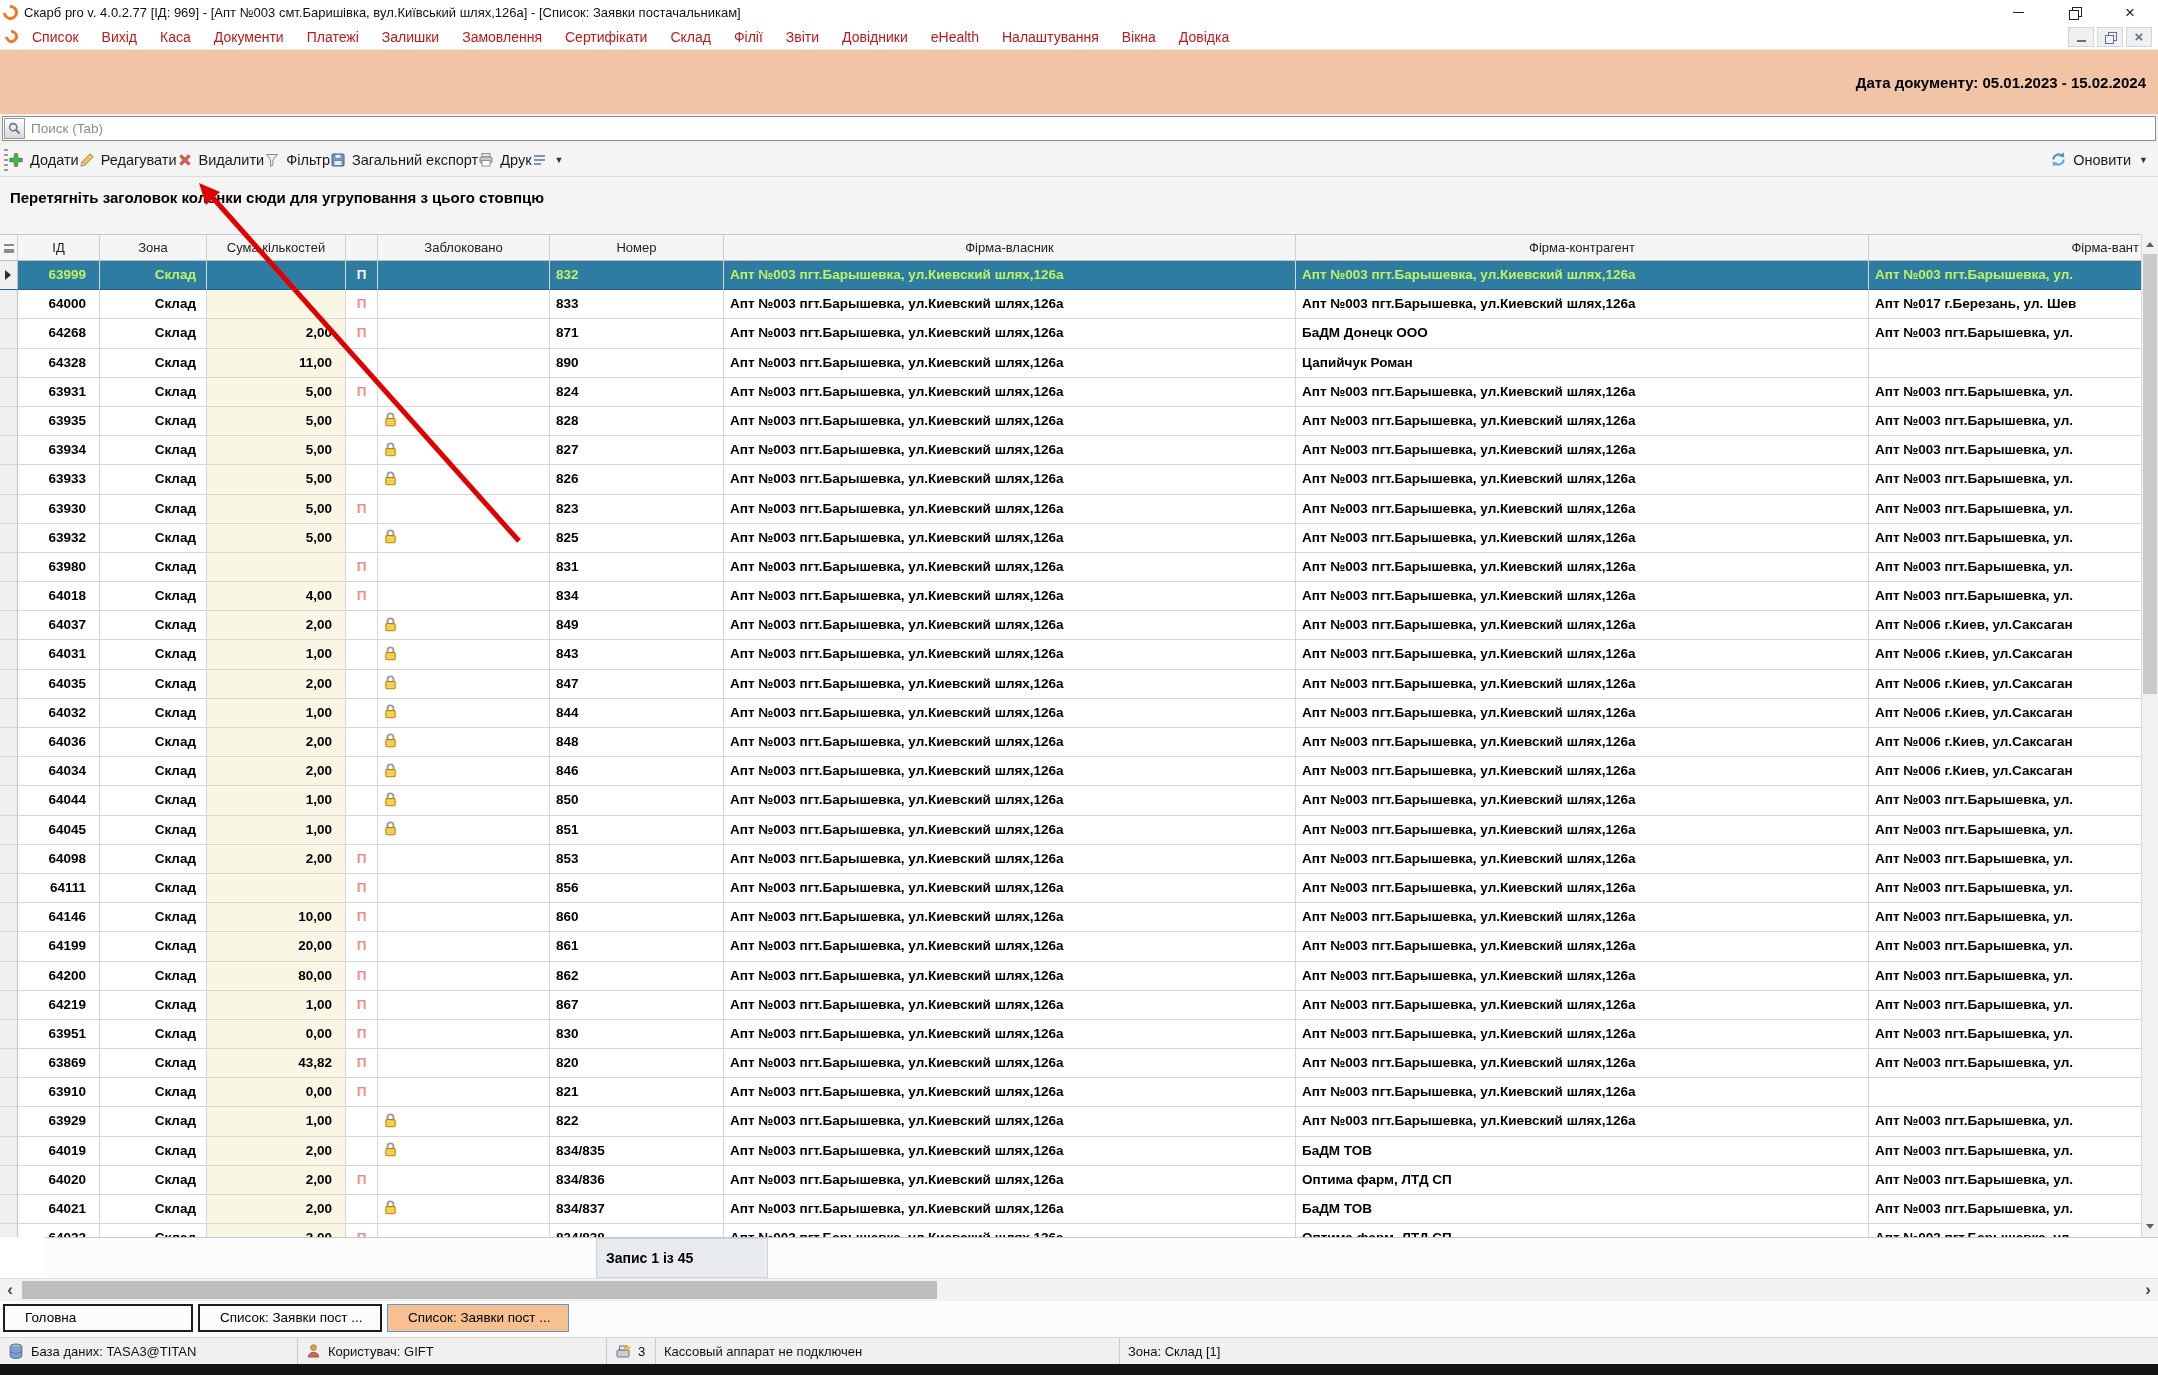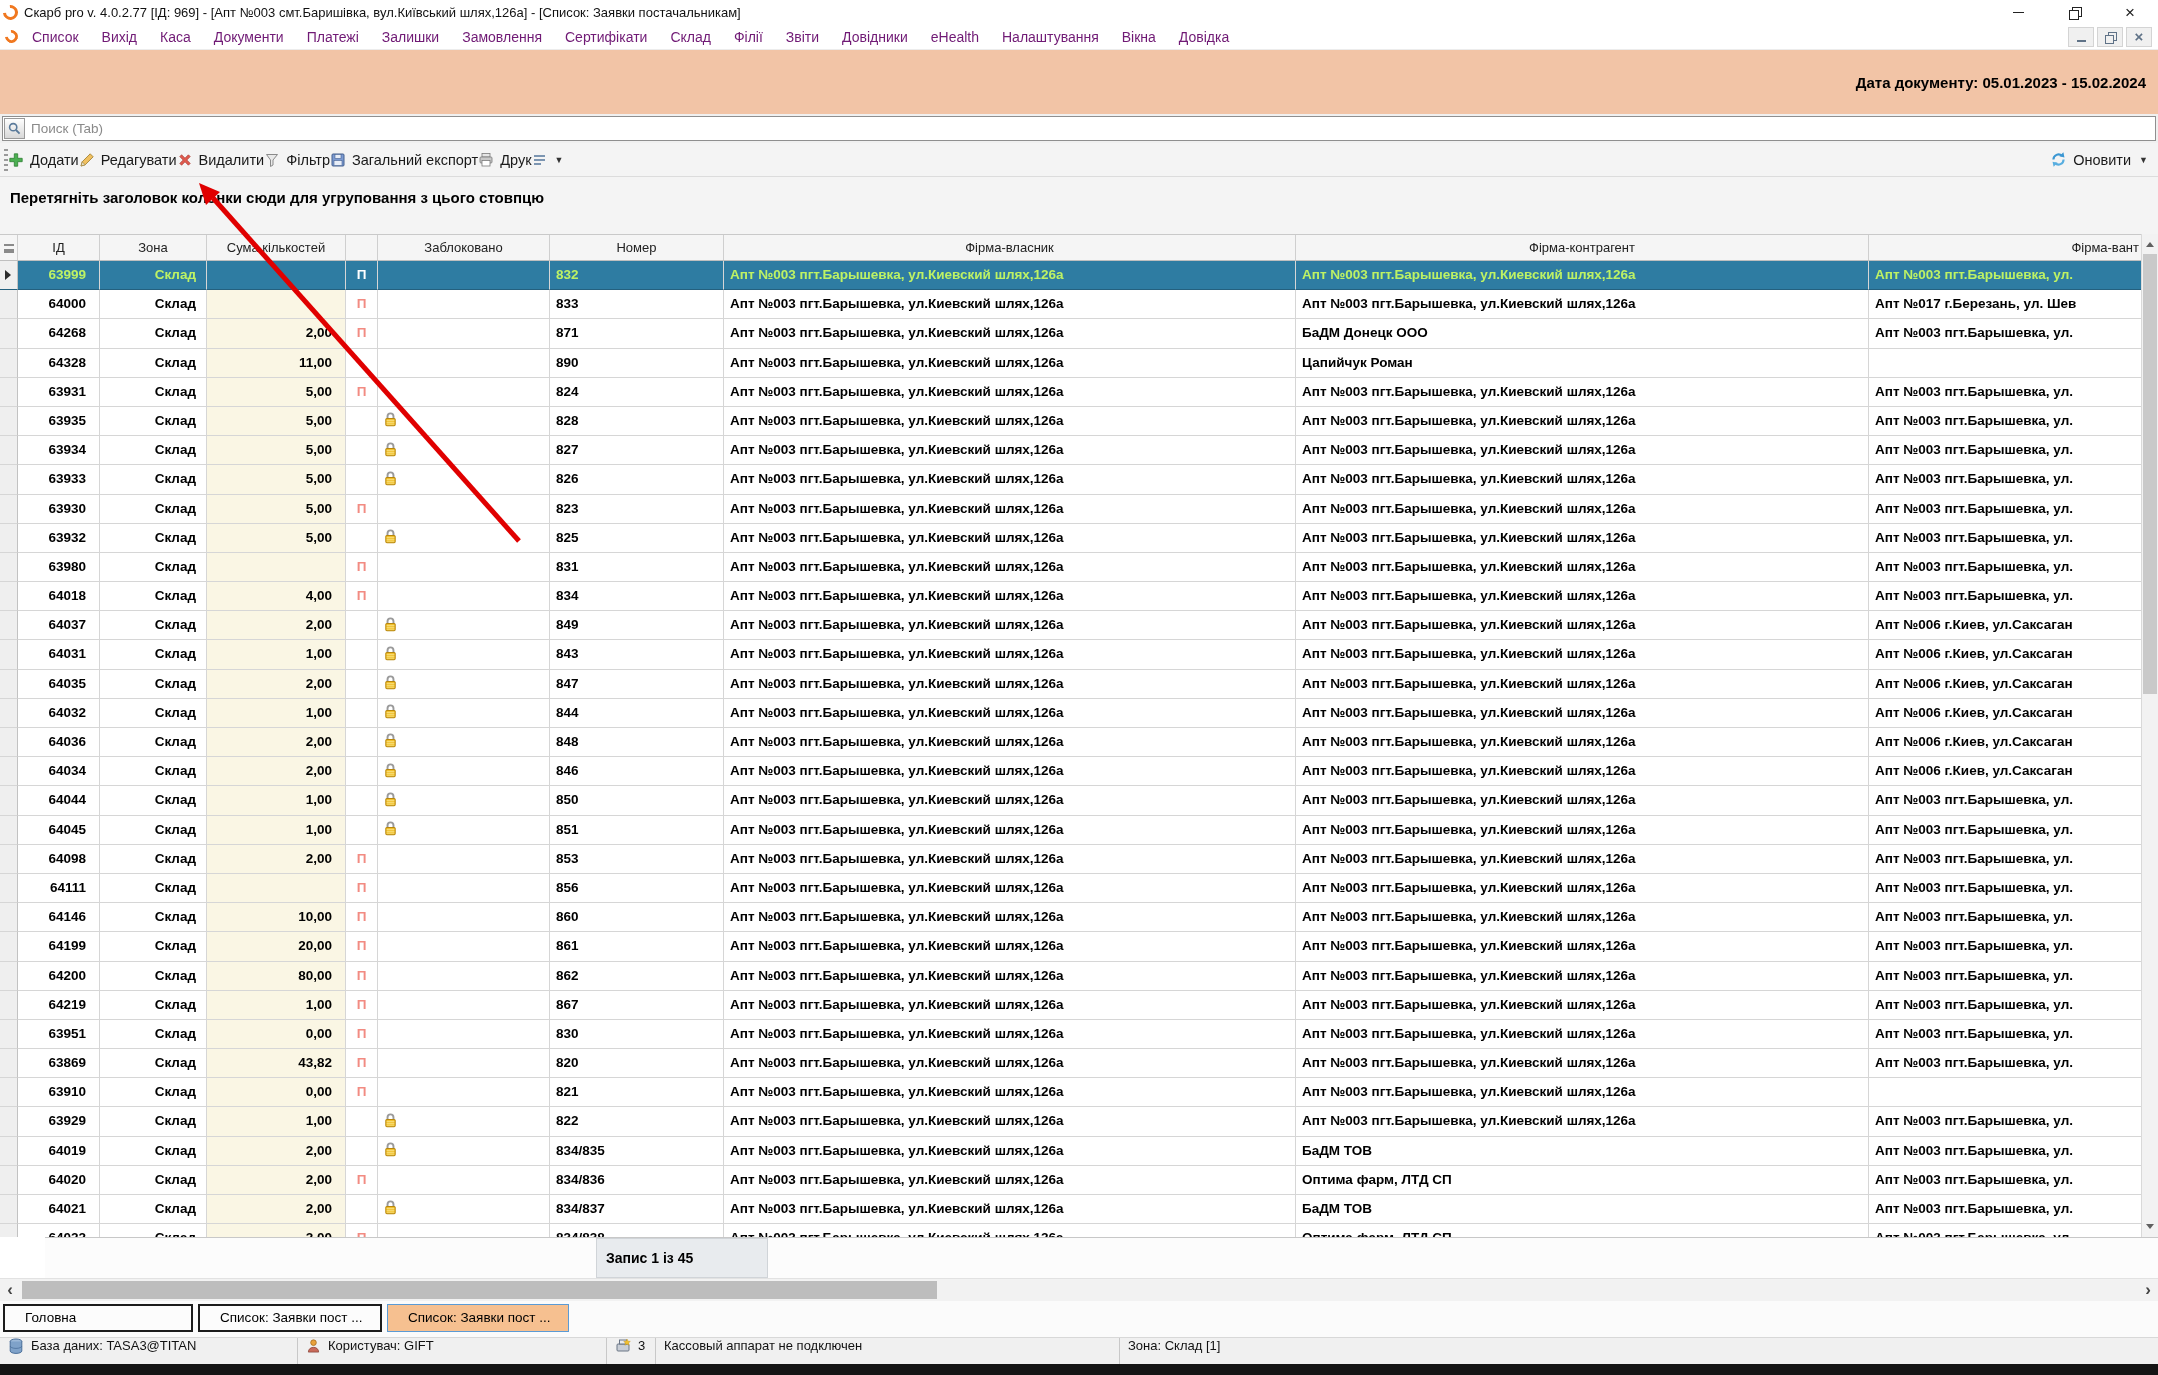--- a/index.html
+++ b/index.html
@@ -15,21 +15,21 @@
   .titlebar .ttl { white-space:nowrap; }
   .titlebar .spacer, .menubar .spacer, .toolbar .spacer { flex:1; }
   .wbtn { width:56px; height:24px; display:flex; align-items:center; justify-content:center; }
   .min-glyph { width:11px; height:0; border-top:1px solid #222; display:block; }
   .restore-glyph { position:relative; width:11px; height:11px; display:block; }
   .restore-glyph:before { content:""; position:absolute; left:3px; top:0; width:8px; height:8px; border:1px solid #222; background:#fff; }
   .restore-glyph:after { content:""; position:absolute; left:0; top:3px; width:8px; height:8px; border:1px solid #222; background:#fff; }
   .close-glyph { font-size:17px; line-height:11px; color:#222; font-weight:400; }
   
   .menubar { height:26px; flex:none; display:flex; align-items:center; background:#fff; border-bottom:1px solid #ececec; padding-left:5px; font-size:14px; }
-  .menu-items { display:flex; align-items:flex-start; gap:23px; margin-left:8px; white-space:nowrap; color:#701a75; }
+  .menu-items { display:flex; align-items:flex-start; gap:23px; margin-left:8px; white-space:nowrap; color:#b91c1c; }
   .menu-item { cursor:default; }
   .mdi-btns { display:flex; gap:3px; margin-right:6px; }
   .mdi-btn { width:26px; height:20px; background:#f0f0f0; border:1px solid #d4d4d4; display:flex; align-items:center; justify-content:center; color:#5f7287; }
   .mdi-min { width:9px; height:0; border-top:2px solid #5f7287; margin-top:8px; }
   .mdi-restore { position:relative; width:10px; height:10px; }
   .mdi-restore:before{content:"";position:absolute;left:3px;top:0;width:7px;height:7px;border:1.5px solid #5f7287;}
   .mdi-restore:after{content:"";position:absolute;left:0;top:3px;width:7px;height:7px;border:1.5px solid #5f7287;background:#f0f0f0;}
   .mdi-close { font-size:15px; font-weight:bold; line-height:10px; }
   
   .band { height:64px; flex:none; background:#F2C4A6; display:flex; align-items:center; padding:0 12px 0 8px; }
@@ -90,21 +90,21 @@
   .hs-left,.hs-right { position:absolute; top:0; width:20px; height:100%; display:flex; align-items:center; justify-content:center; font-size:17px; font-weight:bold; color:#444; }
   .hs-left{left:0}.hs-right{right:0}
   .hs-thumb { position:absolute; left:22px; top:2px; width:915px; height:18px; background:#bdbdbd; }
   
   .tabsrow { height:36px; flex:none; background:#fbfbfb; display:flex; align-items:flex-start; gap:5px; padding:3px 0 0 3px; }
   .tab { height:28px; line-height:23px; font-size:13.5px; padding-left:20px; background:#fcfcfc; border:2px solid #1c1c1c; overflow:hidden; white-space:nowrap; color:#000; }
   .tab.active { background:#F6C090; border:1px solid #5b9bd5; line-height:25px; }
   .tab-1{width:190px}.tab-2{width:184px}.tab-3{width:182px}
   
   .statusbar { height:27px; flex:none; background:#f0f0f0; border-top:1px solid #d8d8d8; display:flex; align-items:center; font-size:13px; color:#111; }
-  .seg { display:flex; align-items:flex-start; gap:7px; height:100%; border-right:1px solid #c8c8c8; padding:0 8px; overflow:hidden; white-space:nowrap; }
+  .seg { display:flex; align-items:center; gap:7px; height:100%; border-right:1px solid #c8c8c8; padding:0 8px; overflow:hidden; white-space:nowrap; }
   .seg-db{width:298px} .seg-user{width:309px} .seg-cash-icon{width:49px} .seg-cash{width:464px} .seg-zone{flex:1; border-right:none;}
   .strip { height:11px; flex:none; background:#141414; }
   
   .annotation { position:absolute; left:0; top:0; width:2158px; height:1375px; pointer-events:none; z-index:50; }
 </style>
 </head>
 <body>
 
 <div class="titlebar">
   <span class="app-logo"></span>

